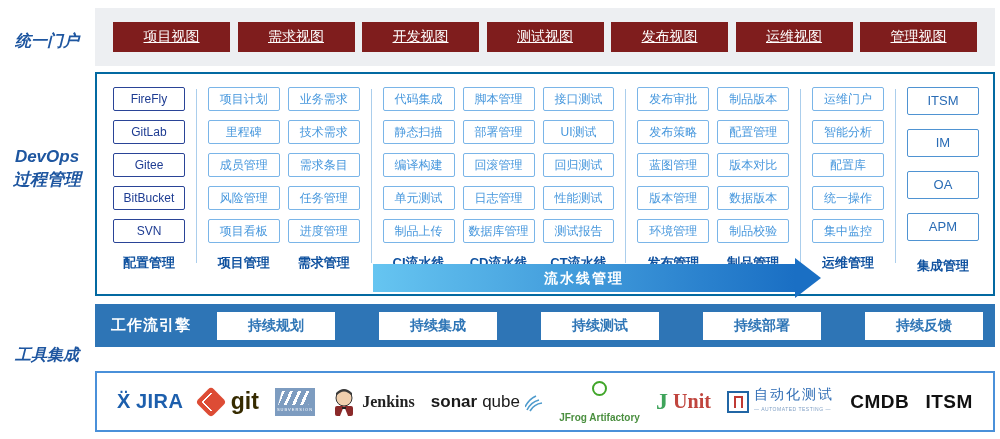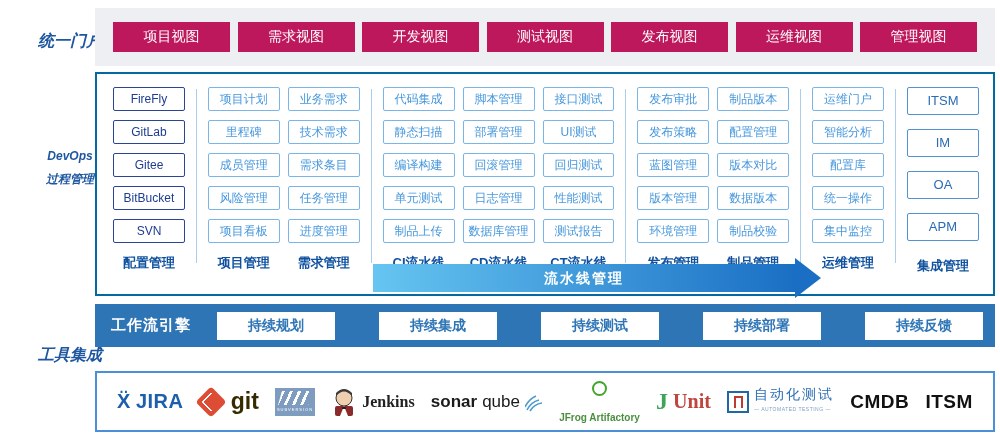--- a/index.html
+++ b/index.html
@@ -1,27 +1,27 @@
 <!DOCTYPE html>
 <html><head>
 <meta charset="utf-8">
 <style>
   * { margin:0; padding:0; box-sizing:border-box; }
   html,body { width:1000px; height:439px; background:#ffffff; font-family:"Liberation Sans", sans-serif; overflow:hidden; }
   body { position:relative; }
 
   
-  .left-label { position:absolute; left:0; width:94px; text-align:center; color:#1e56a0; font-weight:bold; font-style:italic; font-size:16px;margin-left:23px; }
+  .left-label { position:absolute; left:0; width:94px; text-align:center; color:#1e56a0; font-weight:bold; font-style:italic; font-size:16px; }
   .lbl-portal { top:31px; }
-  .lbl-devops { top:145px; font-size:12px; line-height:23px; }
+  .lbl-devops { top:145px; font-size:17px; line-height:23px; }
   .lbl-tools  { top:345px; }
 
   
   .top-bar { position:absolute; left:95px; top:8px; width:900px; height:58px; background:#edeff2; display:flex; align-items:center; justify-content:space-between; padding:0 18px; }
-  .view-btn { width:117px; height:30px; background:#be185d; color:#fff; font-size:14px; display:flex; align-items:center; justify-content:center; cursor:default; }
+  .view-btn { width:117px; height:30px; background:#7f1d1d; color:#fff; font-size:14px; display:flex; align-items:center; justify-content:center; cursor:default;text-decoration:underline; }
 
   
   .panel { position:absolute; left:95px; top:72px; width:900px; height:224px; background:#fff; border:2px solid #0369a1; }
   .groups { display:flex; padding:13px 10px 0 12px; }
   .sep { width:1px; background:#abceec; margin:2px 7px 12px 7px; align-self:stretch; }
   .pcol { display:flex; flex-direction:column; width:79px; margin:0 4px; }
   .pbox { height:24px; line-height:22px; text-align:center; font-size:12px; border:1px solid #7ab5e8; color:#4697dd; border-radius:2px; margin-bottom:9px; background:#fff; white-space:nowrap; overflow:hidden; }
   .pcol.dark .pbox { border-color:#2a4497; color:#1e3c92; }
   .pcol.integration .pbox { height:28px; line-height:26px; margin-bottom:14px; border-color:#4f93d2; color:#2a6cb5; font-size:13px; }
   .pfooter { text-align:center; font-weight:bold; color:#0f519f; font-size:13px; margin-top:2px; white-space:nowrap; }

